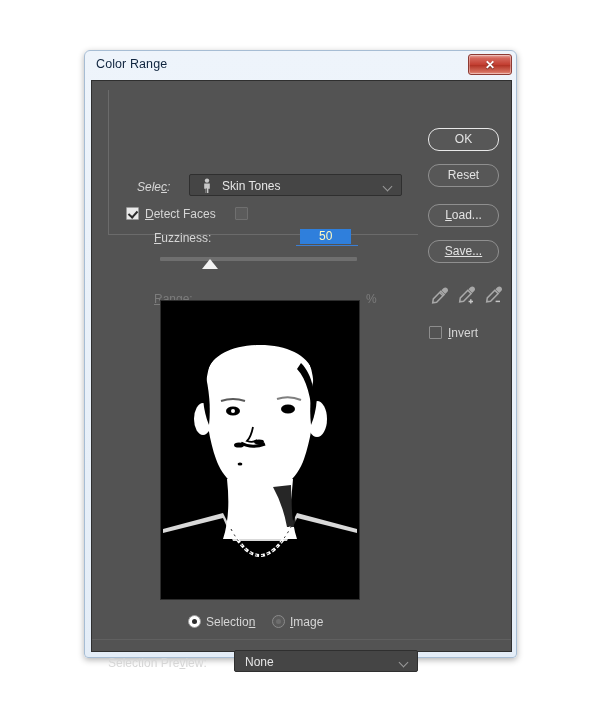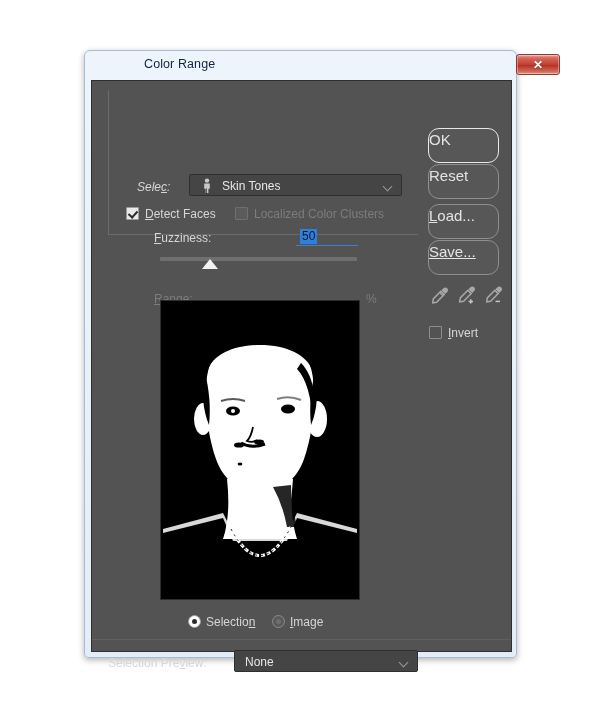--- a/index.html
+++ b/index.html
@@ -25,21 +25,20 @@
     box-sizing: border-box;
     box-shadow: 0 2px 6px rgba(0,0,0,0.30);
   }
 
   #title-bar {
     position: absolute;
     left: 0; top: 0;
     width: 100%;
     height: 30px;
     box-sizing: border-box;
-    margin-left: 48px;
   }
   #window-title {
     position: absolute;
     left: 11px;
     top: 6px;
     font-size: 12.5px;
     color: #10253f;
     letter-spacing: 0.1px;
     white-space: nowrap;
   }
@@ -205,23 +204,23 @@
     height: 19px;
     border-bottom: 1.5px solid #3b7fd4;
     box-sizing: border-box;
     cursor: text;
   }
   #fuzziness-value {
     position: absolute;
     left: 4px;
     top: 2px;
     background: #2f7fdc;
-    color: #0f172a;
-    font-size: 12px;
-    padding: 0 2px;
+    color: #fef9c3;
+    font-size: 12px;
+    padding: 0 19px;
     line-height: 15px;
     text-align: right;
   }
 
   .track {
     position: absolute;
     height: 4px;
     background: #6f6f6f;
     border-radius: 1px;
   }
@@ -330,26 +329,27 @@
     top: 4px;
     color: #e6e6e6;
     font-size: 12px;
   }
 
   
   .pbtn {
     position: absolute;
     left: 336px;
     width: 71px;
-    height: 35px;
+    height: 23px;
     border: 1px solid #8f8f8f;
     border-radius: 11px;
     background: #575757;
     color: #e3e3e3;
-    font-size: 15px;
+    font-size: 12px;
+    text-align: center;
     line-height: 21px;
     box-sizing: border-box;
     cursor: pointer;
   }
   .pbtn.default { border-color: #e8e8e8; }
   #btn-ok    { top: 47px; }
   #btn-reset { top: 83px; }
   #btn-load  { top: 123px; }
   #btn-save  { top: 159px; text-decoration: underline; }
 
@@ -400,21 +400,20 @@
         <rect x="5.9" y="10.4" width="0.9" height="4.6" fill="#454545"></rect>
       </svg>
       <div class="value">Skin Tones</div>
       <span class="caret"></span>
     </div>
 
     <div class="cbox on" id="detect-faces-box"></div>
     <div class="lbl" id="detect-faces-label"><span class="u">D</span><span>etect Faces</span></div>
 
     <div class="cbox off-disabled" id="lcc-box"></div>
-    <div class="lbl dim" id="lcc-label">Localized Color Clusters</div>
 
     <div class="lbl" id="fuzziness-label"><span class="u">F</span><span>uzziness:</span></div>
     <div id="fuzziness-field">
       <span id="fuzziness-value">50</span>
     </div>
     <div class="track" id="fuzziness-track"></div>
     <div class="slider-thumb" id="fuzziness-thumb"></div>
 
     <div class="lbl dim" id="range-label"><span class="u">R</span><span>ange:</span></div>
     <div id="range-field">

